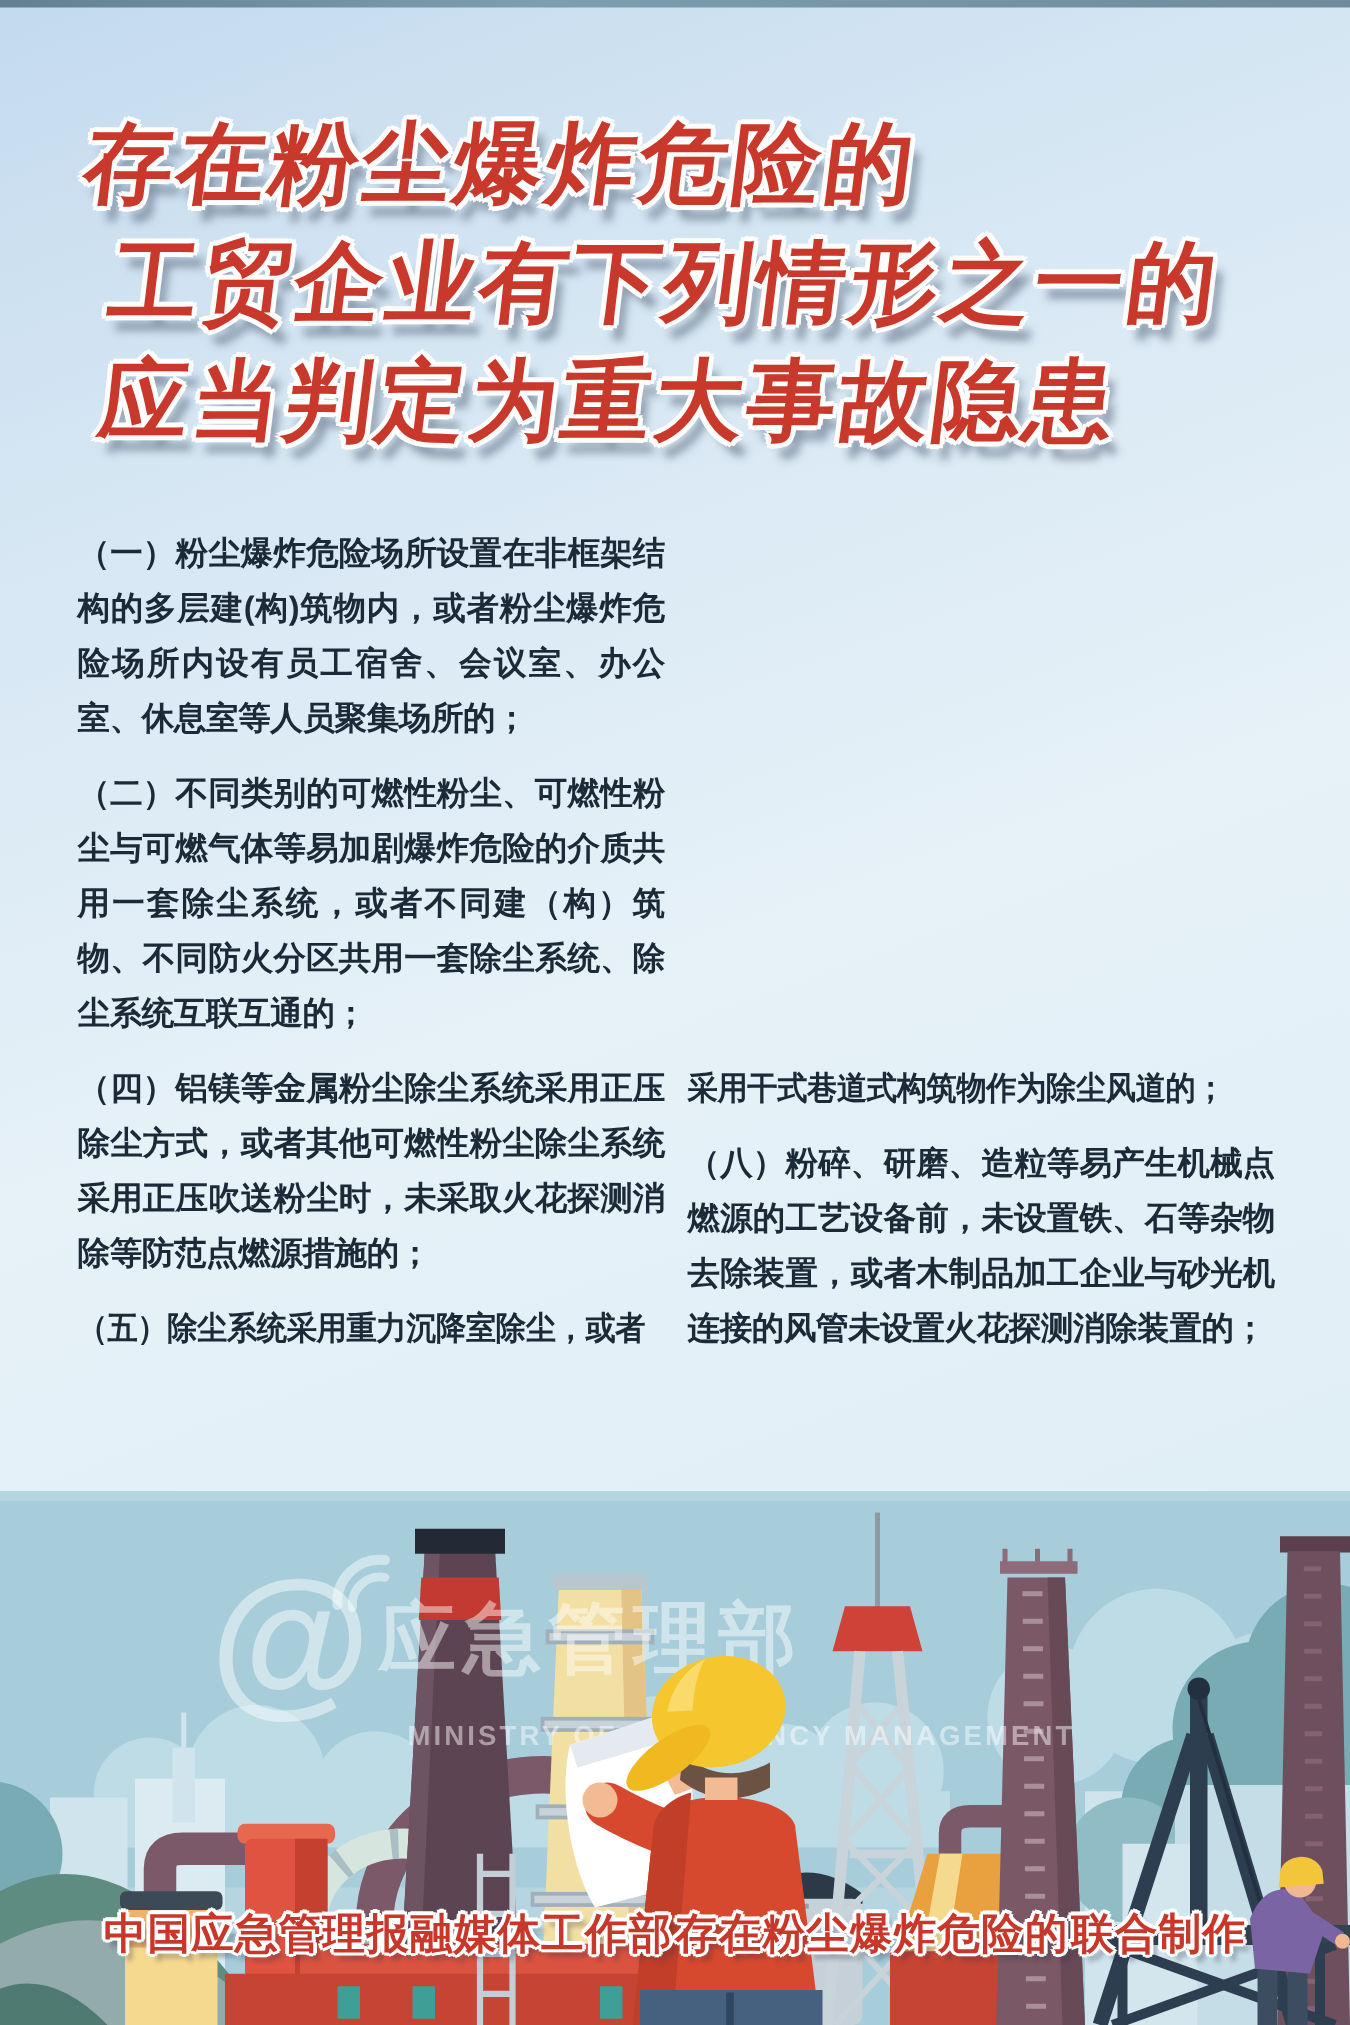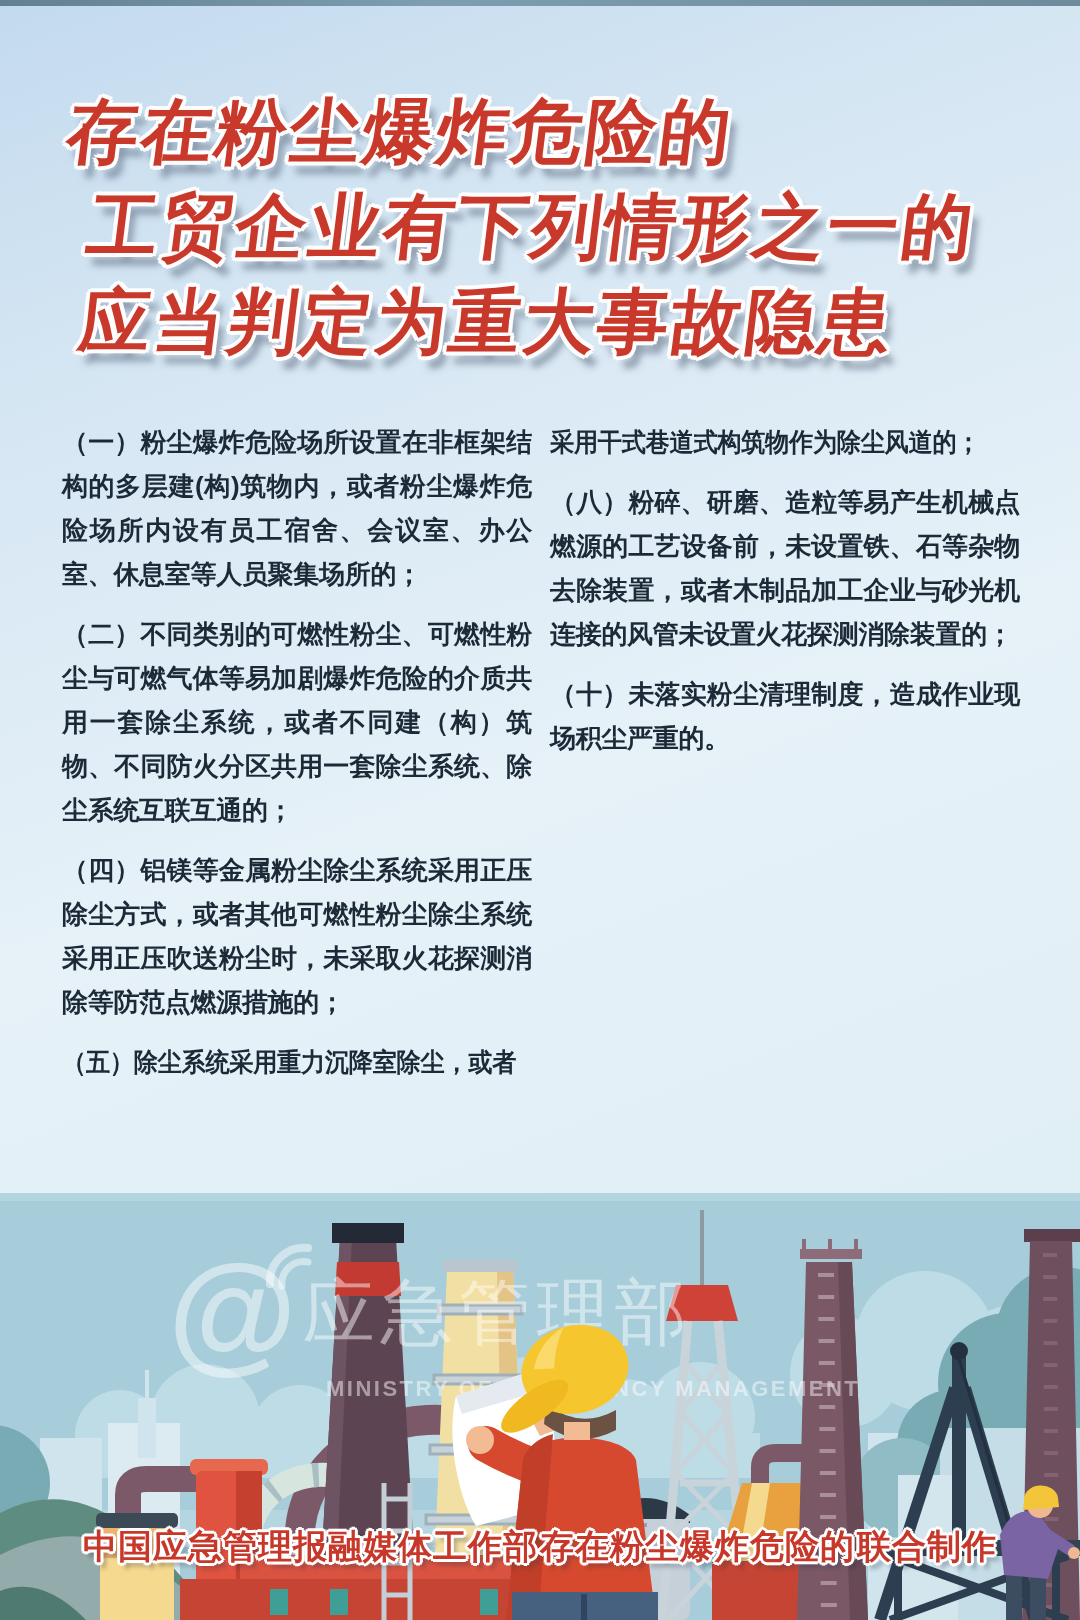--- a/index.html
+++ b/index.html
@@ -16,36 +16,36 @@
     font-size:71px;font-weight:900;line-height:95px;letter-spacing:3px;
     color:#c8392b;white-space:nowrap;transform:skewX(-7deg);transform-origin:left bottom;
     text-shadow:
       -3px -3px 0 #fdfdfd, 3px -3px 0 #fdfdfd, -3px 3px 0 #fdfdfd, 3px 3px 0 #fdfdfd,
       -4px 0 0 #fdfdfd, 4px 0 0 #fdfdfd, 0 -4px 0 #fdfdfd, 0 4px 0 #fdfdfd,
       9px 12px 7px rgba(72,88,110,.55);
   }
   .title-line.l2{margin-left:20px;}
   .title-line.l3{margin-left:12px;}
   
-  .columns{position:absolute;left:62px;top:420px;width:958px;display:flex;gap:18px;z-index:2;}
+  .columns{position:absolute;left:62px;top:420px;width:958px;display:flex;gap:18px;z-index:2;align-items:flex-end;}
   .col{width:470px;}
   .col p{
     margin:0 0 16px 0;font-size:26px;line-height:44px;letter-spacing:-0.3px;
     color:#1c2a38;font-weight:600;text-align:justify;text-justify:inter-ideograph;
   }
   .col p:last-child{margin-bottom:0;}
   .p-nowrap{white-space:nowrap;transform:scaleX(.93);transform-origin:left center;}
   
   .illustration{position:absolute;left:0;bottom:0;width:1080px;height:437px;z-index:1;display:block;}
   
   .watermark{position:absolute;left:168px;top:1252px;z-index:3;color:rgba(255,255,255,.47);}
   .wm-row{display:flex;align-items:center;}
   .wm-logo{font-size:132px;font-weight:700;line-height:120px;position:relative;}
   .wm-arcs{position:absolute;left:96px;top:-12px;}
-  .wm-name{font-size:72px;font-weight:400;letter-spacing:6px;line-height:110px;margin-left:6px;}
+  .wm-name{font-size:62px;font-weight:700;letter-spacing:6px;line-height:110px;margin-left:6px;}
   .wm-sub{margin:4px 0 0 158px;font-size:22px;font-weight:700;letter-spacing:2.5px;}
   
   .worker-svg{position:absolute;left:428px;top:1308px;z-index:4;display:block;}
   
   .credits{
     position:absolute;left:0;top:1524px;width:100%;text-align:center;z-index:5;
     font-size:34px;font-weight:800;color:#c8382a;white-space:nowrap;letter-spacing:1px;
     text-shadow:
       -2px -2px 0 #fff, 2px -2px 0 #fff, -2px 2px 0 #fff, 2px 2px 0 #fff,
       -3px 0 0 #fff, 3px 0 0 #fff, 0 -3px 0 #fff, 0 3px 0 #fff,
@@ -68,21 +68,20 @@
   <div class="columns">
     <div class="col">
       <p>（一）粉尘爆炸危险场所设置在非框架结构的多层建(构)筑物内，或者粉尘爆炸危险场所内设有员工宿舍、会议室、办公室、休息室等人员聚集场所的；</p>
       <p>（二）不同类别的可燃性粉尘、可燃性粉尘与可燃气体等易加剧爆炸危险的介质共用一套除尘系统，或者不同建（构）筑物、不同防火分区共用一套除尘系统、除尘系统互联互通的；</p>
       <p>（四）铝镁等金属粉尘除尘系统采用正压除尘方式，或者其他可燃性粉尘除尘系统采用正压吹送粉尘时，未采取火花探测消除等防范点燃源措施的；</p>
       <p class="p-nowrap">（五）除尘系统采用重力沉降室除尘，或者</p>
     </div>
     <div class="col">
       <p class="p-nowrap">采用干式巷道式构筑物作为除尘风道的；</p>
       <p>（八）粉碎、研磨、造粒等易产生机械点燃源的工艺设备前，未设置铁、石等杂物去除装置，或者木制品加工企业与砂光机连接的风管未设置火花探测消除装置的；</p>
-      <p>（十）未落实粉尘清理制度，造成作业现场积尘严重的。</p>
     </div>
   </div>
 
   <svg class="illustration" viewBox="0 0 1080 437" preserveAspectRatio="none" xmlns="http://www.w3.org/2000/svg">
 
     <g>
       <rect x="0" y="10" width="1080" height="427" fill="#a7cdda"></rect>
       <rect x="0" y="10" width="1080" height="8" fill="#b8d8e3" opacity=".7"></rect>
     </g>
 

